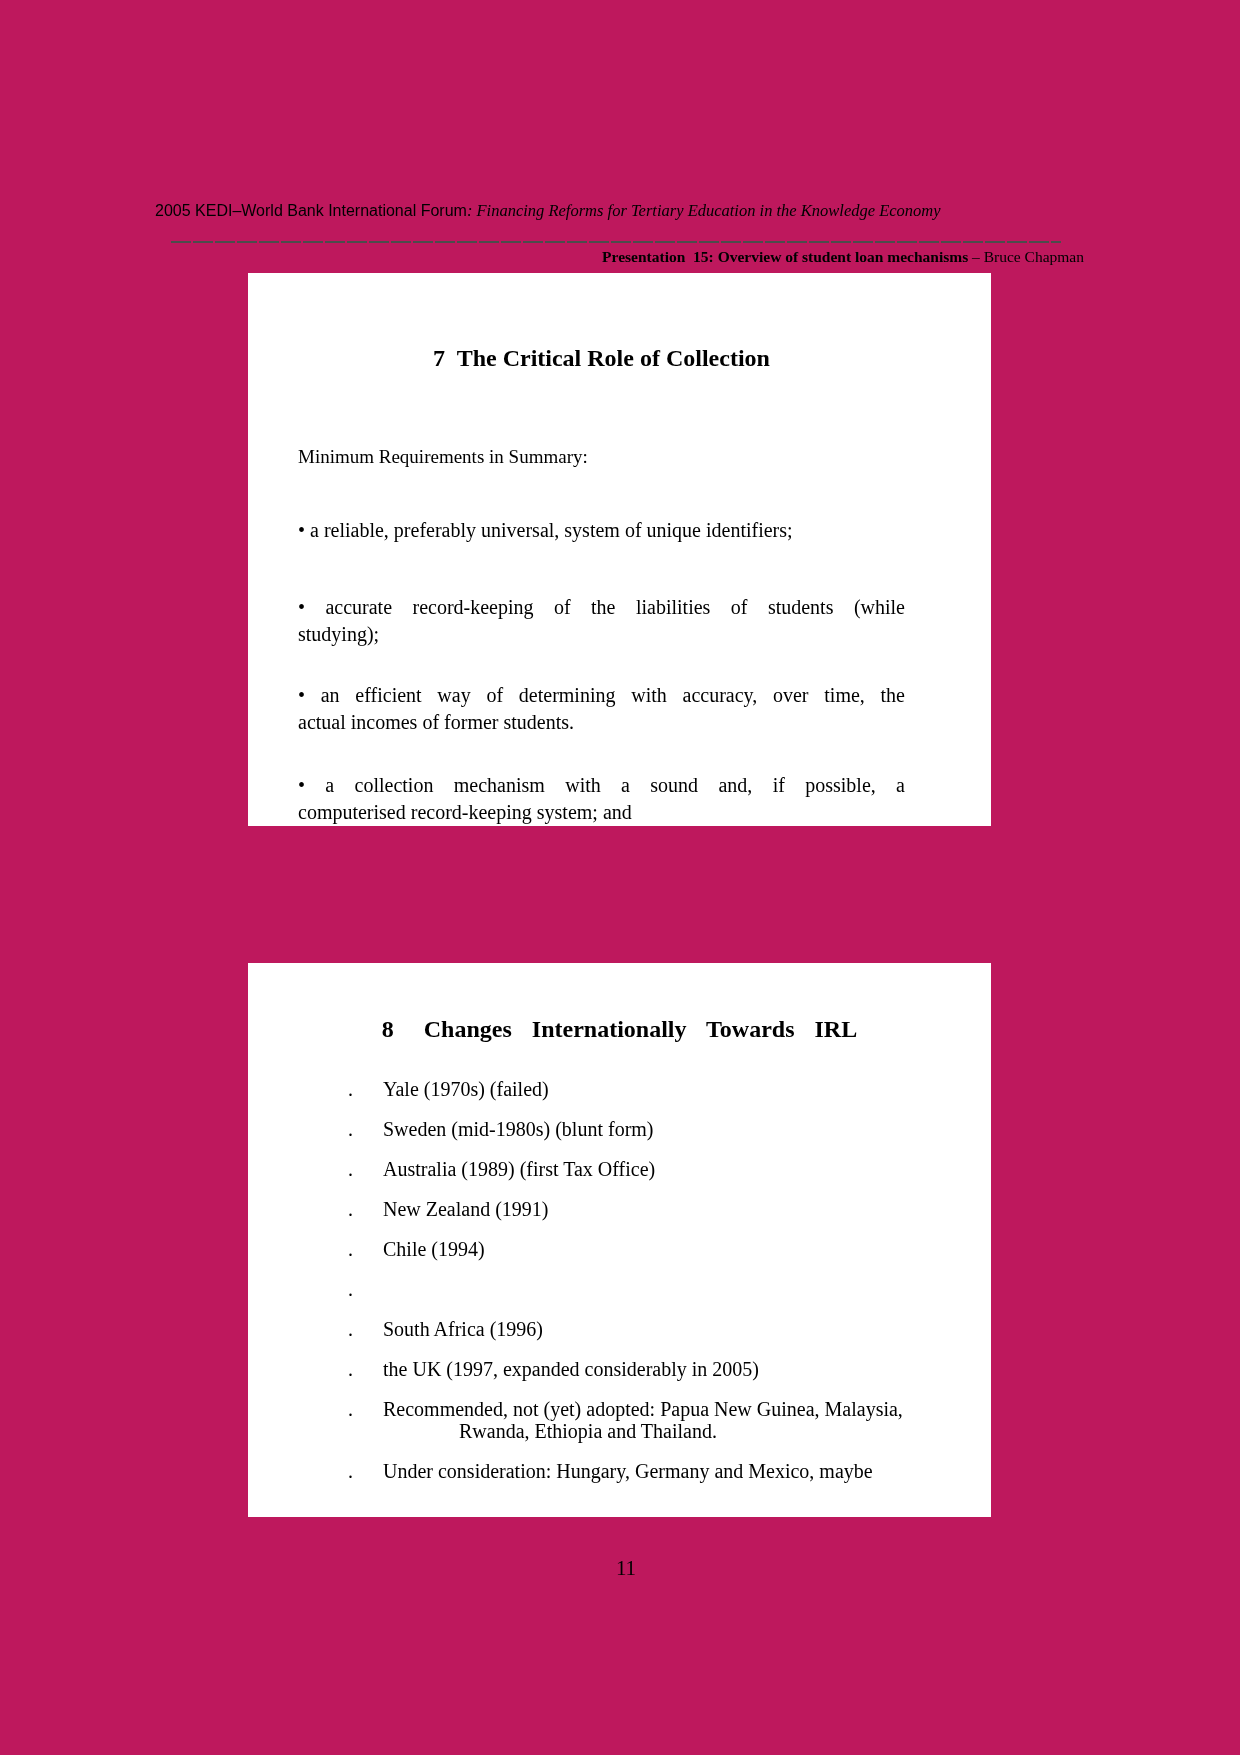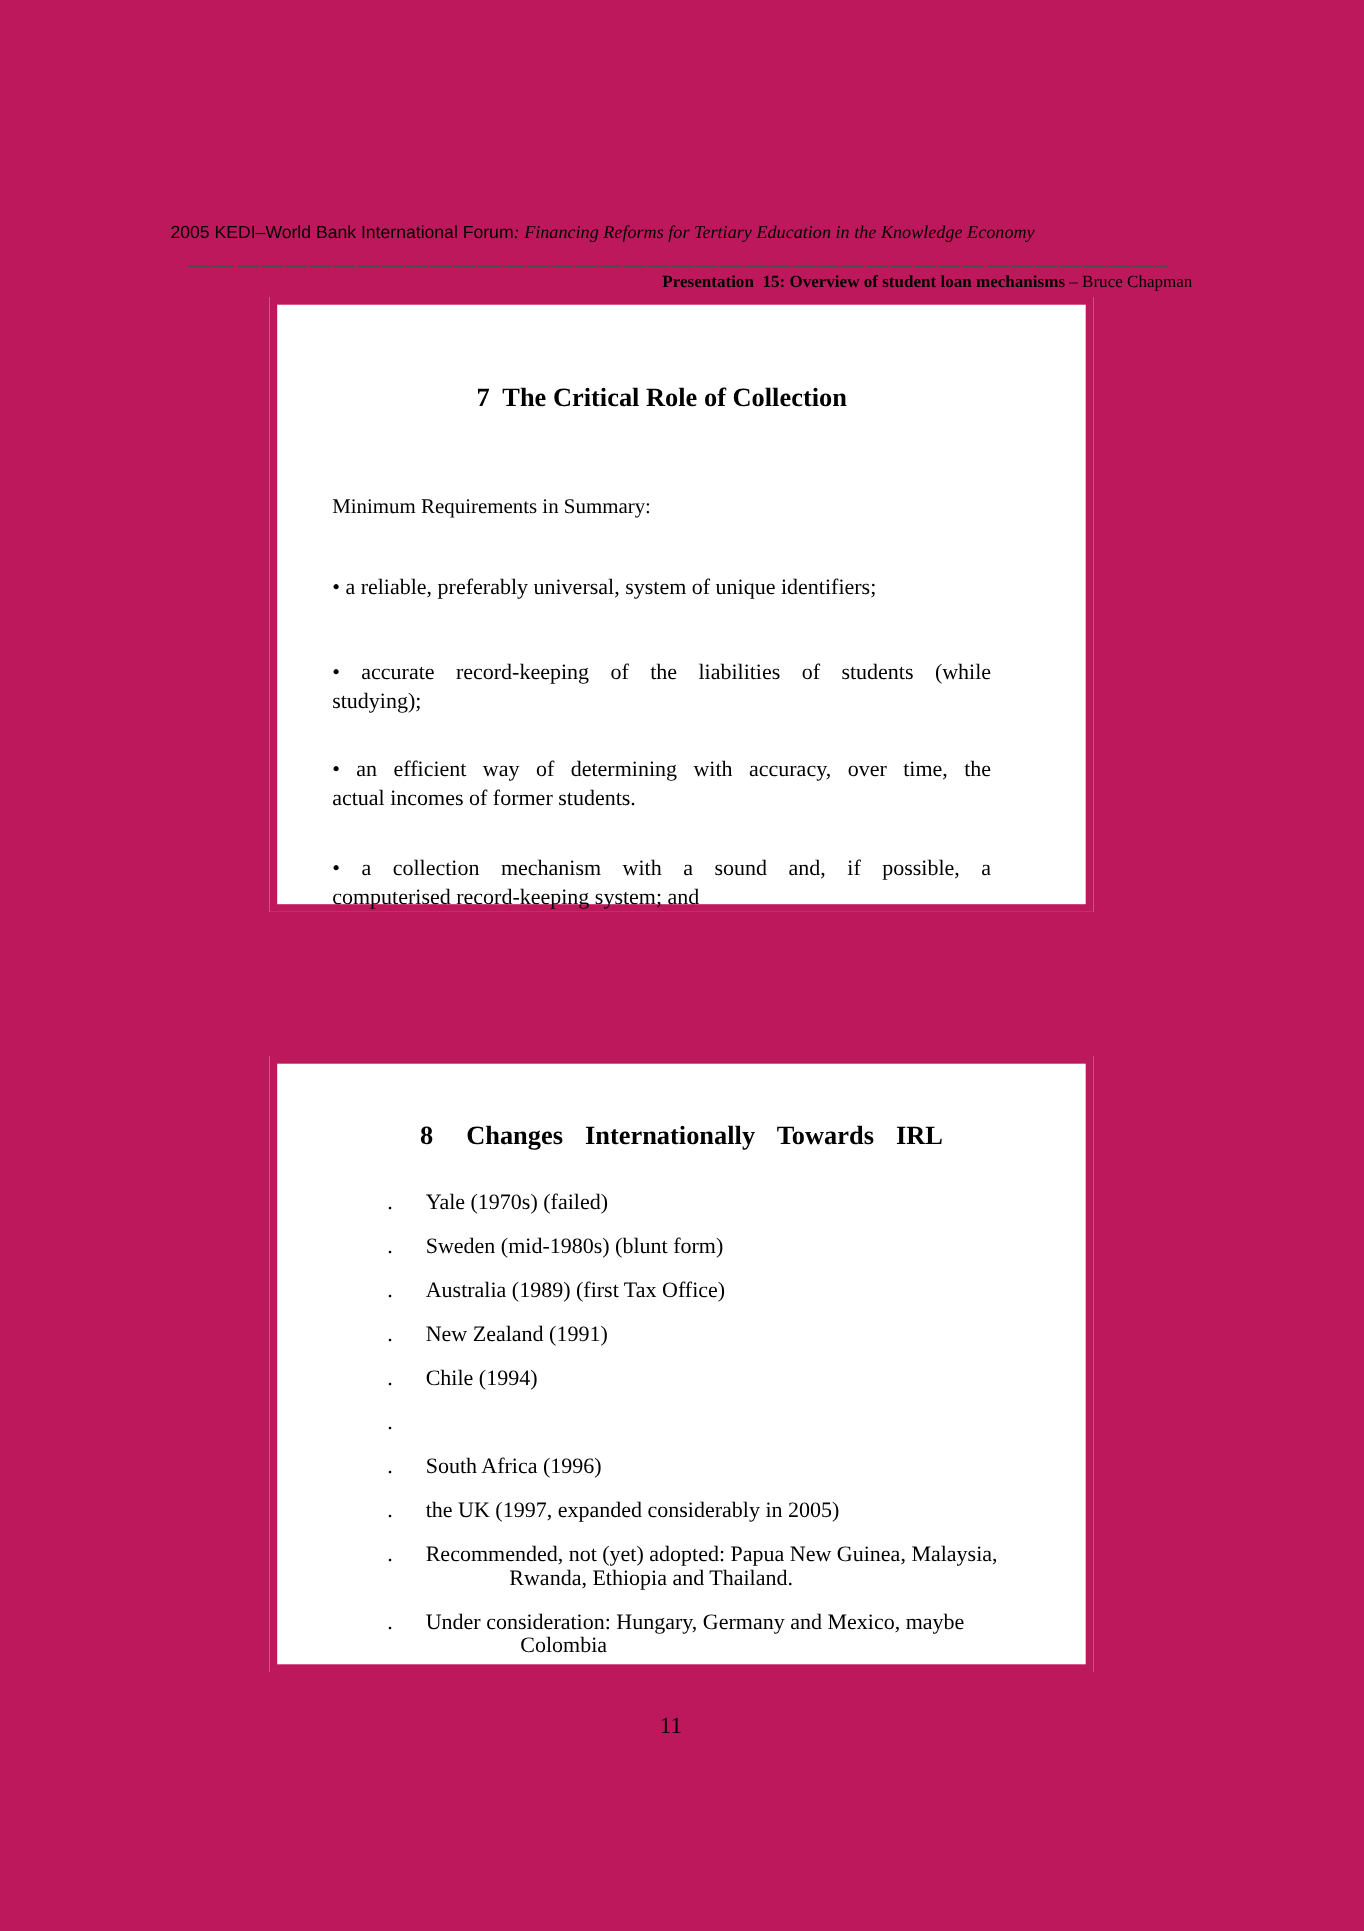--- a/index.html
+++ b/index.html
@@ -44,21 +44,21 @@
     line-height: 20px;
     white-space: pre;
   }
   .h2-bold { font-weight: bold; }
 
   
   .slide {
     position: absolute;
     left: 245px;
     width: 749px;
-    border: 7px solid #be185d;
+    border: 3px solid #be185d;
     background: #ffffff;
     box-sizing: border-box;
   }
   .slide7 { top: 270px; height: 559px; padding: 0 86px 0 50px; }
   .slide8 { top: 922px; height: 560px; margin-top: 38px; }
 
   .slide7 .slide-title {
     margin-top: 70px;
     text-align: center;
     font-weight: bold;
@@ -94,21 +94,21 @@
     line-height: 21.5px;
     margin-bottom: 18.5px;
   }
   .irl-marker { flex: 0 0 35px; width: 35px; }
   .irl-text { width: 560px; }
   .irl-line2 { padding-left: 76px; }
   .irl-item-10 .irl-line2 { padding-left: 86px; }
 
   .page-number {
     position: absolute;
-    left: 0;
+    left: 16px;
     top: 1556px;
     width: 1220px;
     text-align: center;
     font-size: 21px;
   }
 </style>
 </head>
 <body>
 
 <div class="page">
@@ -179,21 +179,20 @@
         <div class="irl-marker">.</div>
         <div class="irl-text">
           <div>Recommended, not (yet) adopted: Papua New Guinea, Malaysia,</div>
           <div class="irl-line2">Rwanda, Ethiopia and Thailand.</div>
         </div>
       </div>
       <div class="irl-item irl-item-10">
         <div class="irl-marker">.</div>
         <div class="irl-text">
           <div>Under consideration: Hungary, Germany and Mexico, maybe</div>
-          <div class="irl-line2">Colombia</div>
         </div>
       </div>
     </div>
   </div>
 
   <div class="page-number">11</div>
 
 </div>
 
 </body></html>

